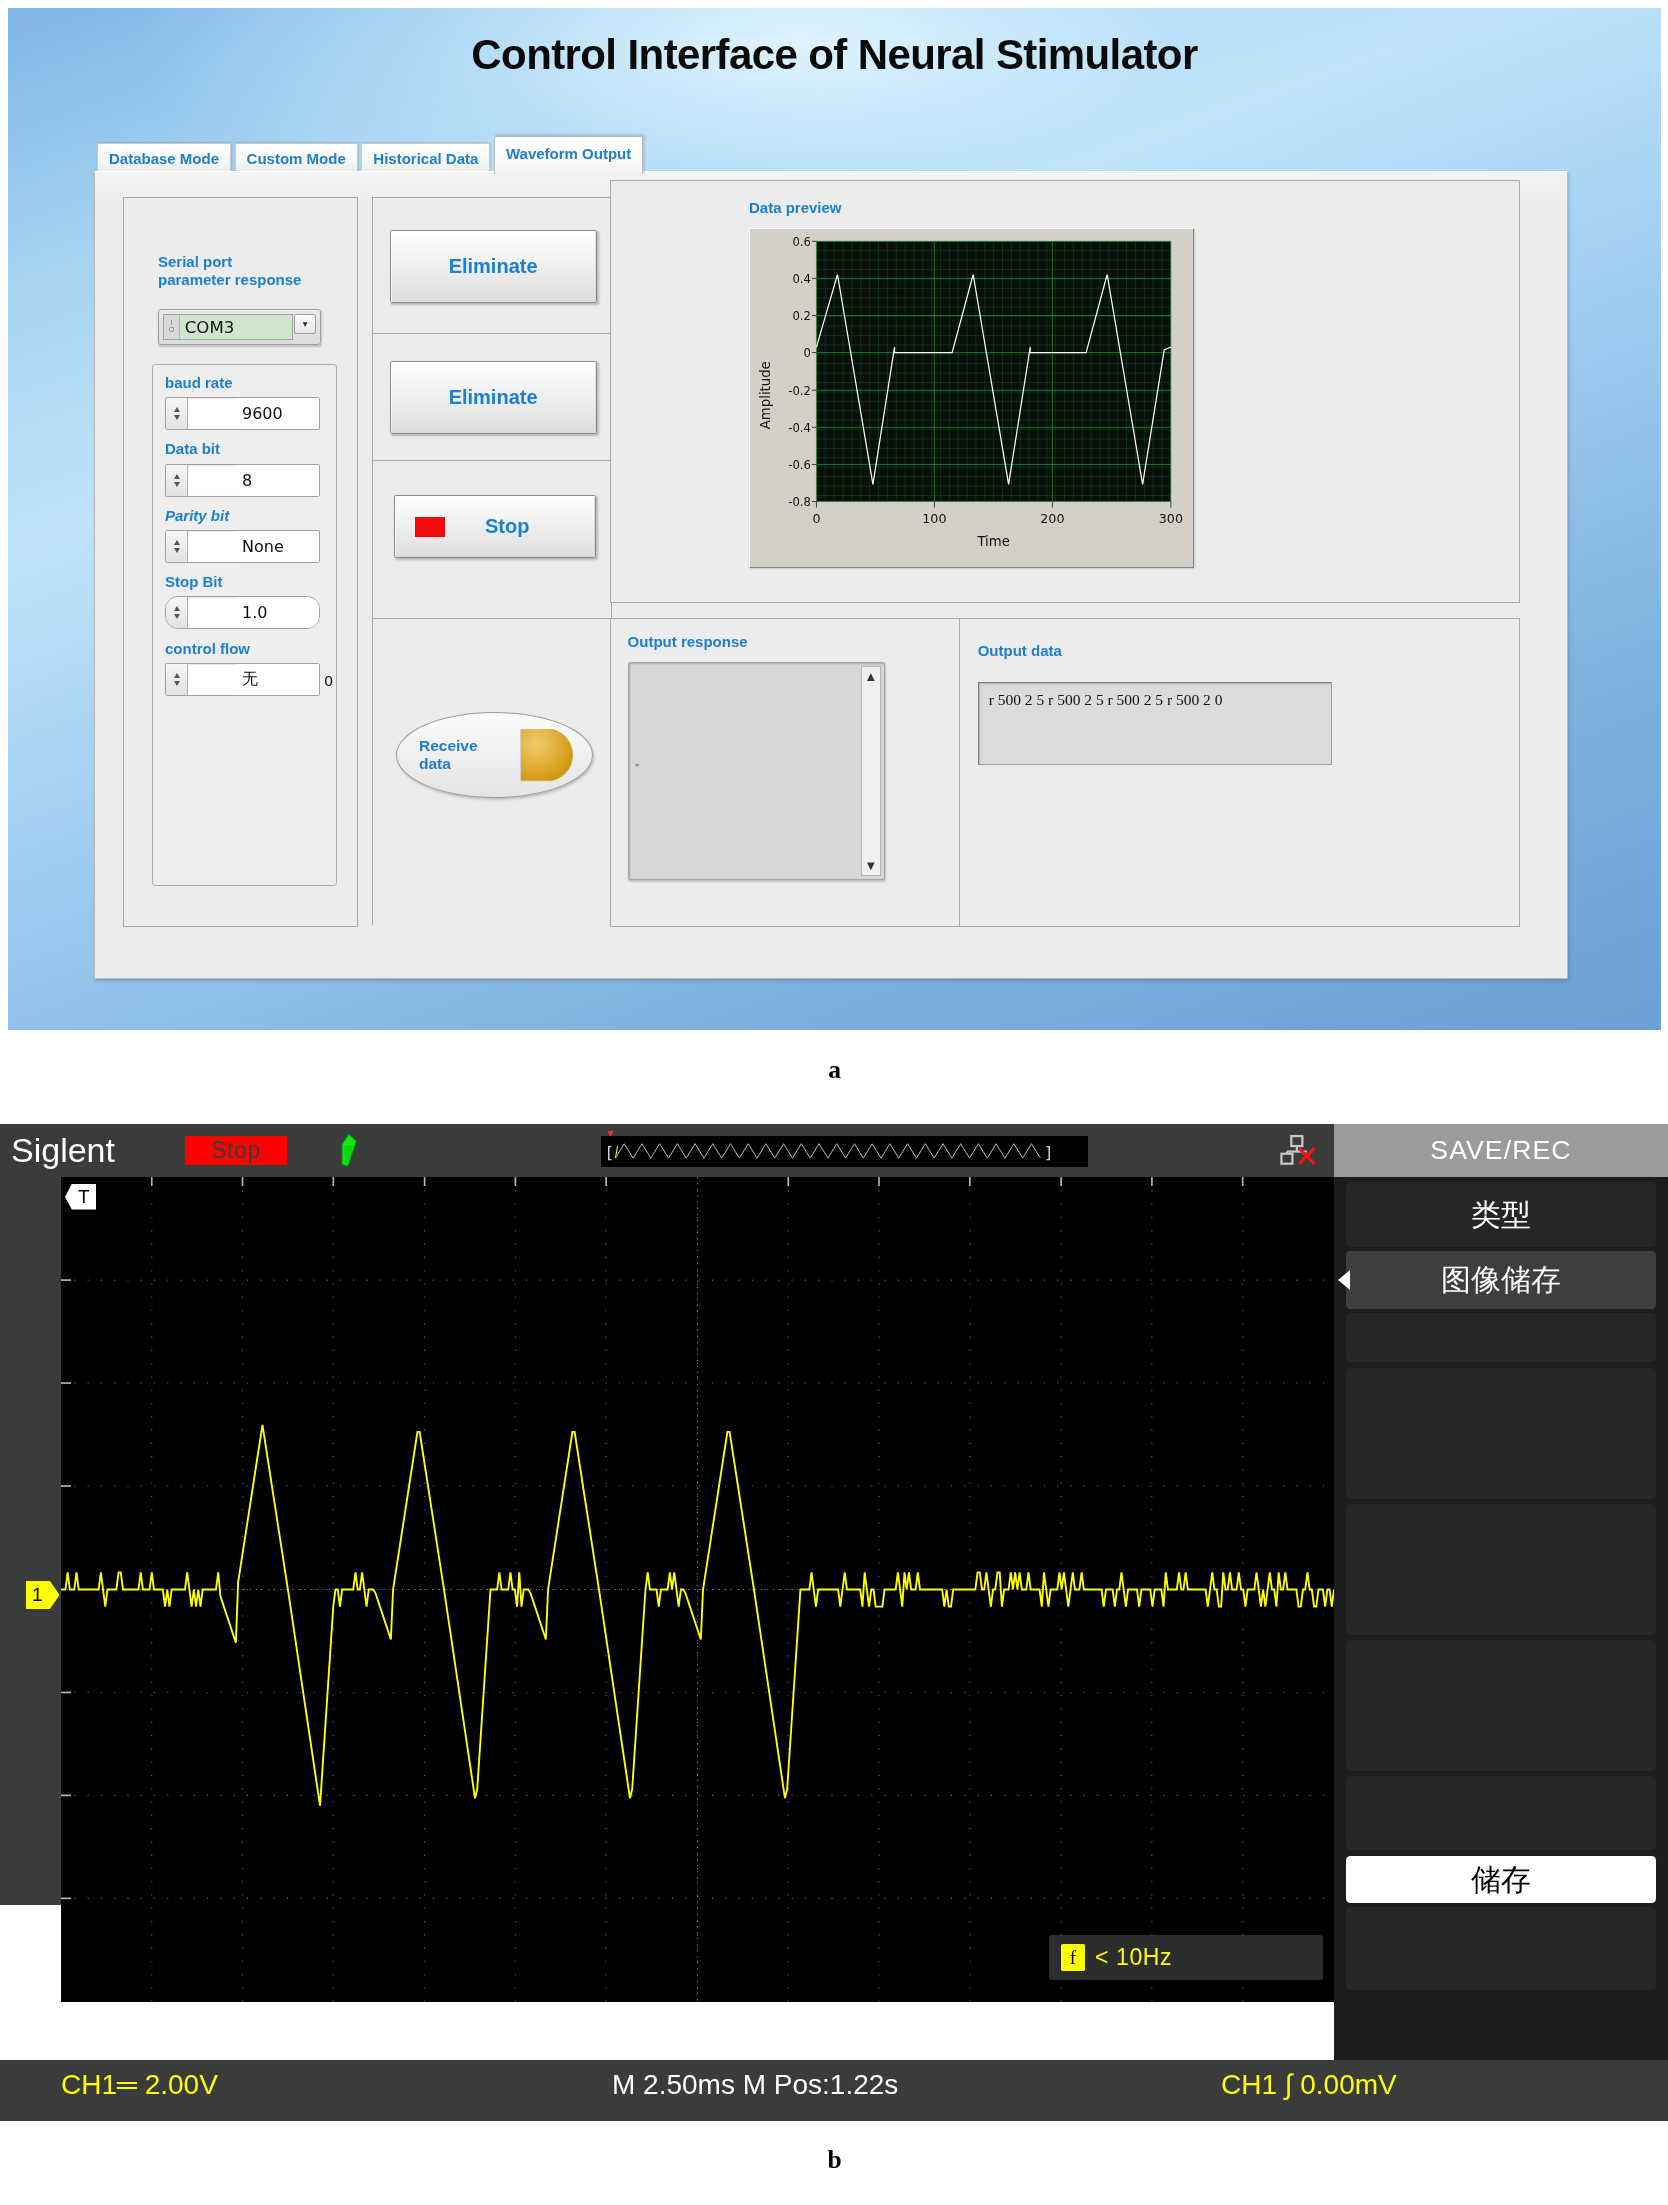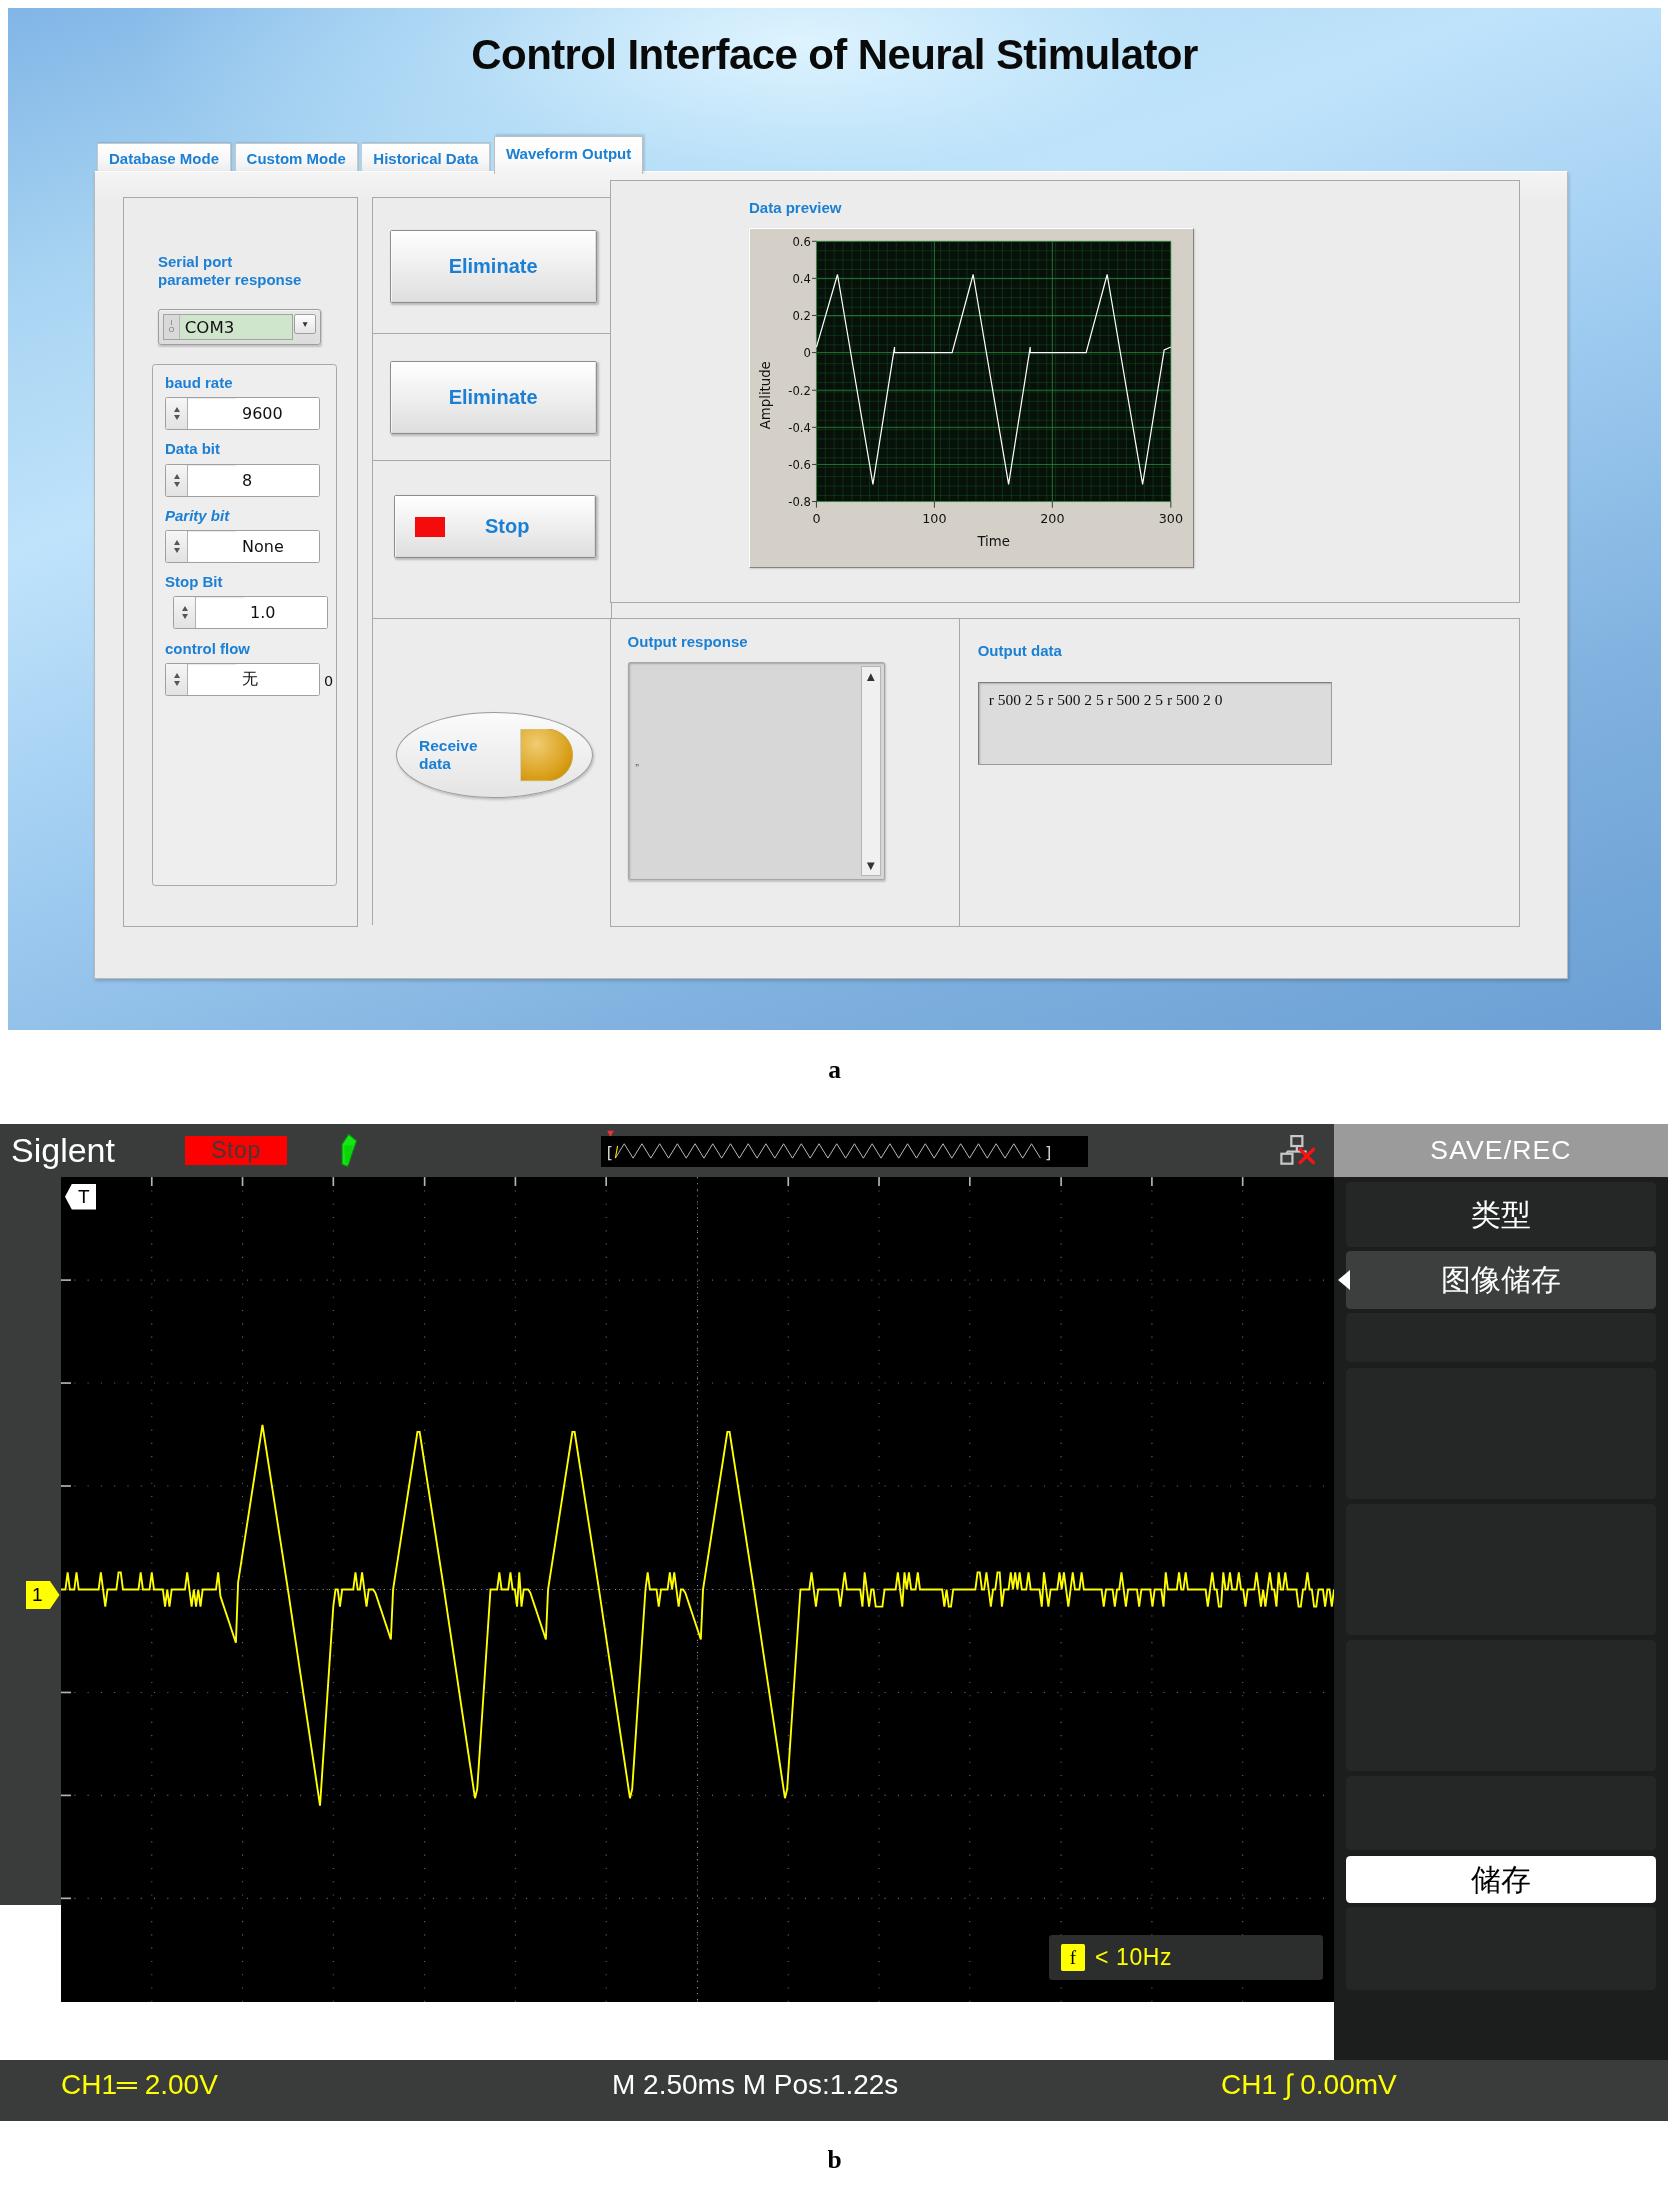--- a/index.html
+++ b/index.html
@@ -206,21 +206,21 @@
         <div class="lbl" style="left:12px;top:142px;font-style:italic;">Parity bit</div>
         <div class="numctl" style="left:12px;top:165px;width:153px;">
           <div class="spin">
               <div class="up"></div>
               <div class="dn"></div>
             </div>
           <div class="numval">None</div>
         </div>
 
         <div class="lbl" style="left:12px;top:208px;">Stop Bit</div>
-        <div class="numctl" style="left:20px;top:231px;width:153px;">
+        <div class="numctl" style="left:12px;top:231px;width:153px;border-radius:13px;">
           <div class="spin">
               <div class="up"></div>
               <div class="dn"></div>
             </div>
           <div class="numval">1.0</div>
         </div>
 
         <div class="lbl" style="left:12px;top:275px;">control flow</div>
         <div class="numctl" style="left:12px;top:298px;width:153px;">
           <div class="spin">

